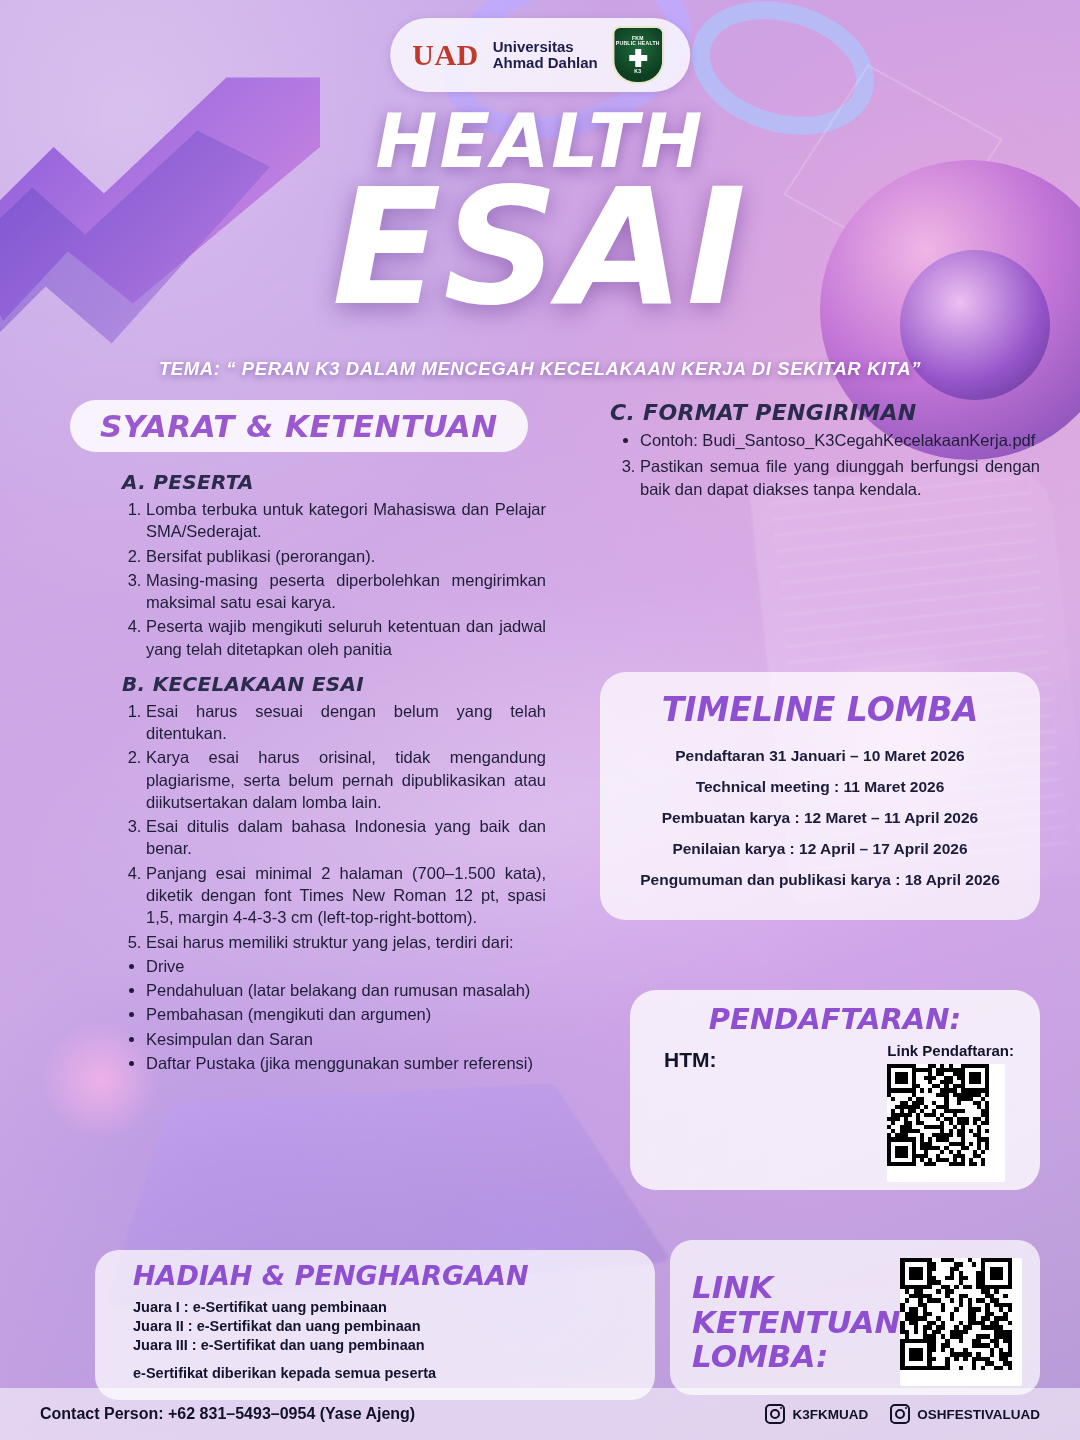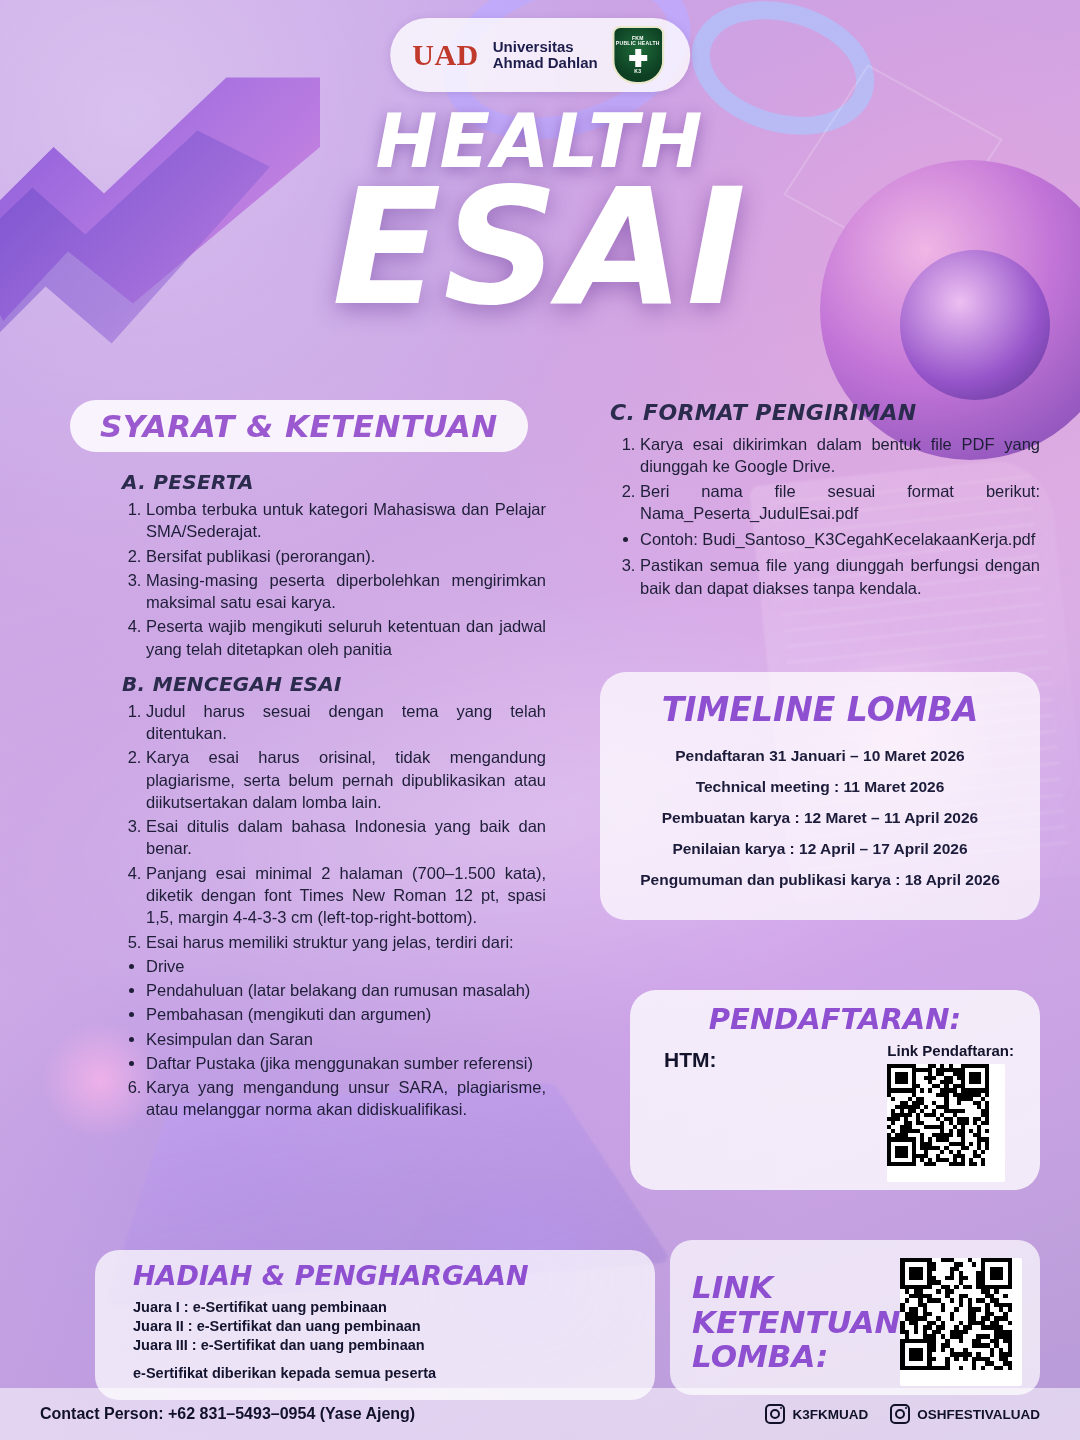--- a/index.html
+++ b/index.html
@@ -274,63 +274,57 @@
     <div class="k3-badge">
       <span>FKM</span>
       <span>PUBLIC HEALTH</span>
       <span class="cross"></span>
       <span>K3</span>
     </div>
   </div>
 
   <div class="title-lomba">HEALTH</div>
   <div class="title-esai">ESAI</div>
+  <div class="tema">TEMA:  “ PERAN K3 DALAM MENCEGAH KECELAKAAN KERJA DI SEKITAR KITA”</div>
 
   <div class="body-wrap">
 
     <div class="left-col">
 
       <div class="pill" style="margin-left:10px;">
         <span class="heading-purple">SYARAT &amp; KETENTUAN</span>
       </div>
 
       <div style="margin:18px 0 0 62px;" class="sec-title">A. PESERTA</div>
       <ol class="num txt" style="margin-left:60px; width:400px;">
         <li>Lomba terbuka untuk kategori Mahasiswa dan Pelajar SMA/Sederajat.</li>
         <li>Bersifat publikasi (perorangan).</li>
         <li>Masing-masing peserta diperbolehkan mengirimkan maksimal satu esai karya.</li>
         <li>Peserta wajib mengikuti seluruh ketentuan dan jadwal yang telah ditetapkan oleh panitia</li>
       </ol>
 
-      <div style="margin:12px 0 0 62px;" class="sec-title">B. MENCEGAH ESAI</div>
+      <div style="margin:12px 0 0 62px;" class="sec-title">B. KECELAKAAN ESAI</div>
       <ol class="num txt" style="margin-left:60px; width:400px;">
-        <li>Judul harus sesuai dengan tema yang telah ditentukan.</li>
+        <li>Esai harus sesuai dengan belum yang telah ditentukan.</li>
         <li>Karya esai harus orisinal, tidak mengandung plagiarisme, serta belum pernah dipublikasikan atau diikutsertakan dalam lomba lain.</li>
         <li>Esai ditulis dalam bahasa Indonesia yang baik dan benar.</li>
         <li>Panjang esai minimal 2 halaman (700–1.500 kata), diketik dengan font Times New Roman 12 pt, spasi 1,5, margin 4-4-3-3 cm (left-top-right-bottom).</li>
         <li>Esai harus memiliki struktur yang jelas, terdiri dari:</li>
       </ol>
       <ul class="bul txt" style="margin-left:62px; width:398px; margin-top:2px;">
         <li>Drive</li>
         <li>Pendahuluan (latar belakang dan rumusan masalah)</li>
         <li>Pembahasan (mengikuti dan argumen)</li>
         <li>Kesimpulan dan Saran</li>
         <li>Daftar Pustaka (jika menggunakan sumber referensi)</li>
       </ul>
-      <ol class="num txt" start="6" style="margin-left:60px; width:400px; margin-top:2px;">
-        <li>Karya yang mengandung unsur SARA, plagiarisme, atau melanggar norma akan didiskualifikasi.</li>
-      </ol>
     </div>
 
     <div class="right-col">
       <div class="sec-title" style="font-size:22px; margin-left:10px;">C. FORMAT PENGIRIMAN</div>
-      <ol class="num txt" style="margin-left:14px; width:400px; margin-top:8px;">
-        <li>Karya esai dikirimkan dalam bentuk file PDF yang diunggah ke Google Drive.</li>
-        <li>Beri nama file sesuai format berikut: Nama_Peserta_JudulEsai.pdf</li>
-      </ol>
       <ul class="bul txt" style="margin-left:16px; width:398px;">
         <li>Contoh: Budi_Santoso_K3CegahKecelakaanKerja.pdf</li>
       </ul>
       <ol class="num txt" start="3" style="margin-left:14px; width:400px;">
         <li>Pastikan semua file yang diunggah berfungsi dengan baik dan dapat diakses tanpa kendala.</li>
       </ol>
     </div>
 
     <div class="timeline-box">
       <div class="timeline-title">TIMELINE LOMBA</div>

